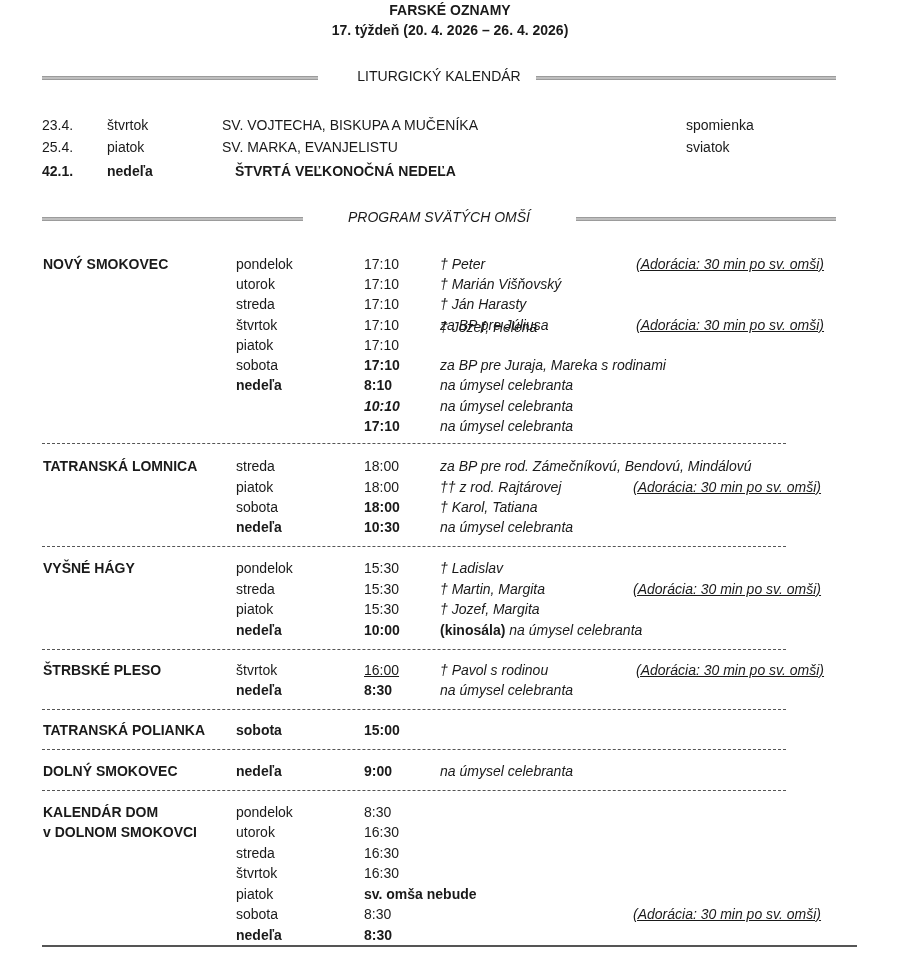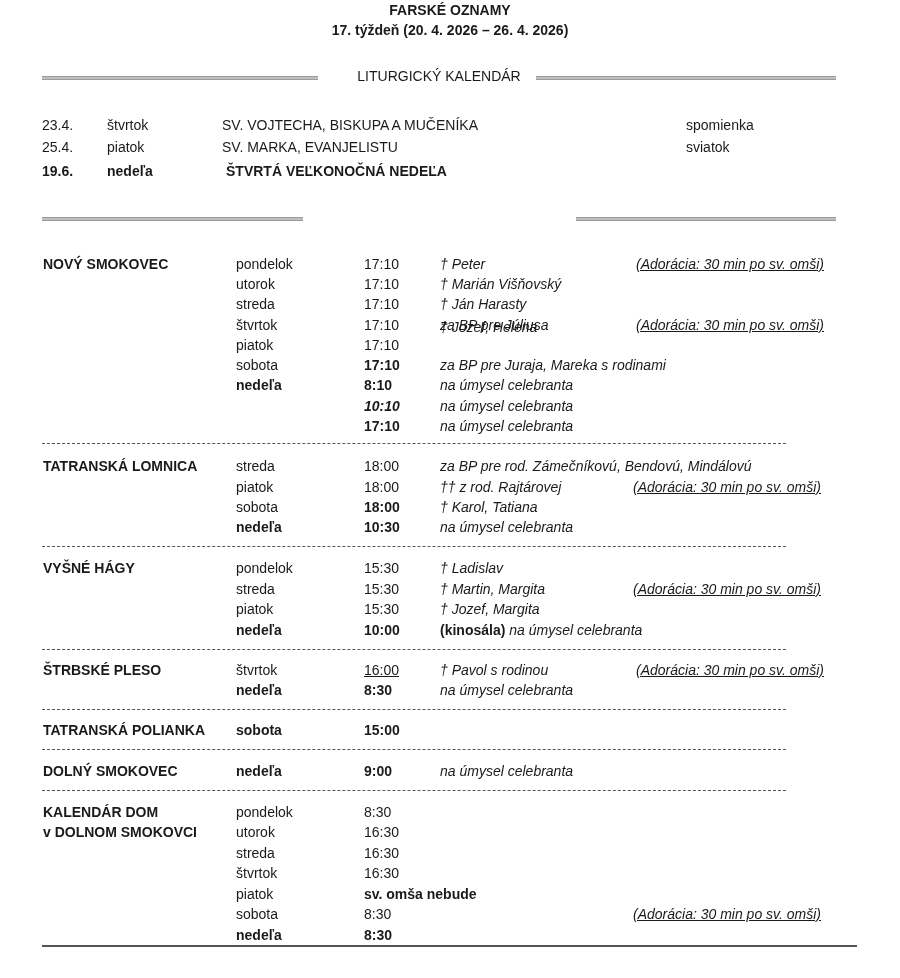--- a/index.html
+++ b/index.html
@@ -53,27 +53,28 @@
   <span class="abs" style="left:222px;">SV. VOJTECHA, BISKUPA A MUČENÍKA</span>
   <span class="abs" style="left:666px;margin-left:20px;">spomienka</span>
 </div>
 <div class="row" style="top:137px; left:0; width:736px;">
   <span class="abs" style="left:42px;">25.4.</span>
   <span class="abs" style="left:107px;">piatok</span>
   <span class="abs" style="left:222px;">SV. MARKA, EVANJELISTU</span>
   <span class="abs" style="left:686px;">sviatok</span>
 </div>
 <div class="row bold" style="top:161px; left:0; width:900px;">
-  <span class="abs" style="left:42px;">19.6.</span>
+  <span class="abs" style="left:42px;">42.1.</span>
   <span class="abs" style="left:107px;">nedeľa</span>
-  <span class="abs" style="left:226px;">ŠTVRTÁ VEĽKONOČNÁ NEDEĽA</span>
+  <span class="abs" style="left:235px;">ŠTVRTÁ VEĽKONOČNÁ NEDEĽA</span>
 </div>
 
 <div class="section-head" style="top:209px;">
   <div class="bar" style="left:0; width:261px;"></div>
+  <div class="label italic">PROGRAM SVÄTÝCH OMŠÍ</div>
   <div class="bar" style="left:534px; width:260px;"></div>
 </div>
 
 <div class="row loc" style="top:254px;">NOVÝ SMOKOVEC</div>
 
 <div class="row day" style="top:254px;">pondelok</div>
 <div class="row time" style="top:254px;">17:10</div>
 <div class="row intent" style="top:254px;">† Peter</div>
 <div class="row note" style="top:254px; left:636px;">(Adorácia: 30 min po sv. omši)</div>
 

